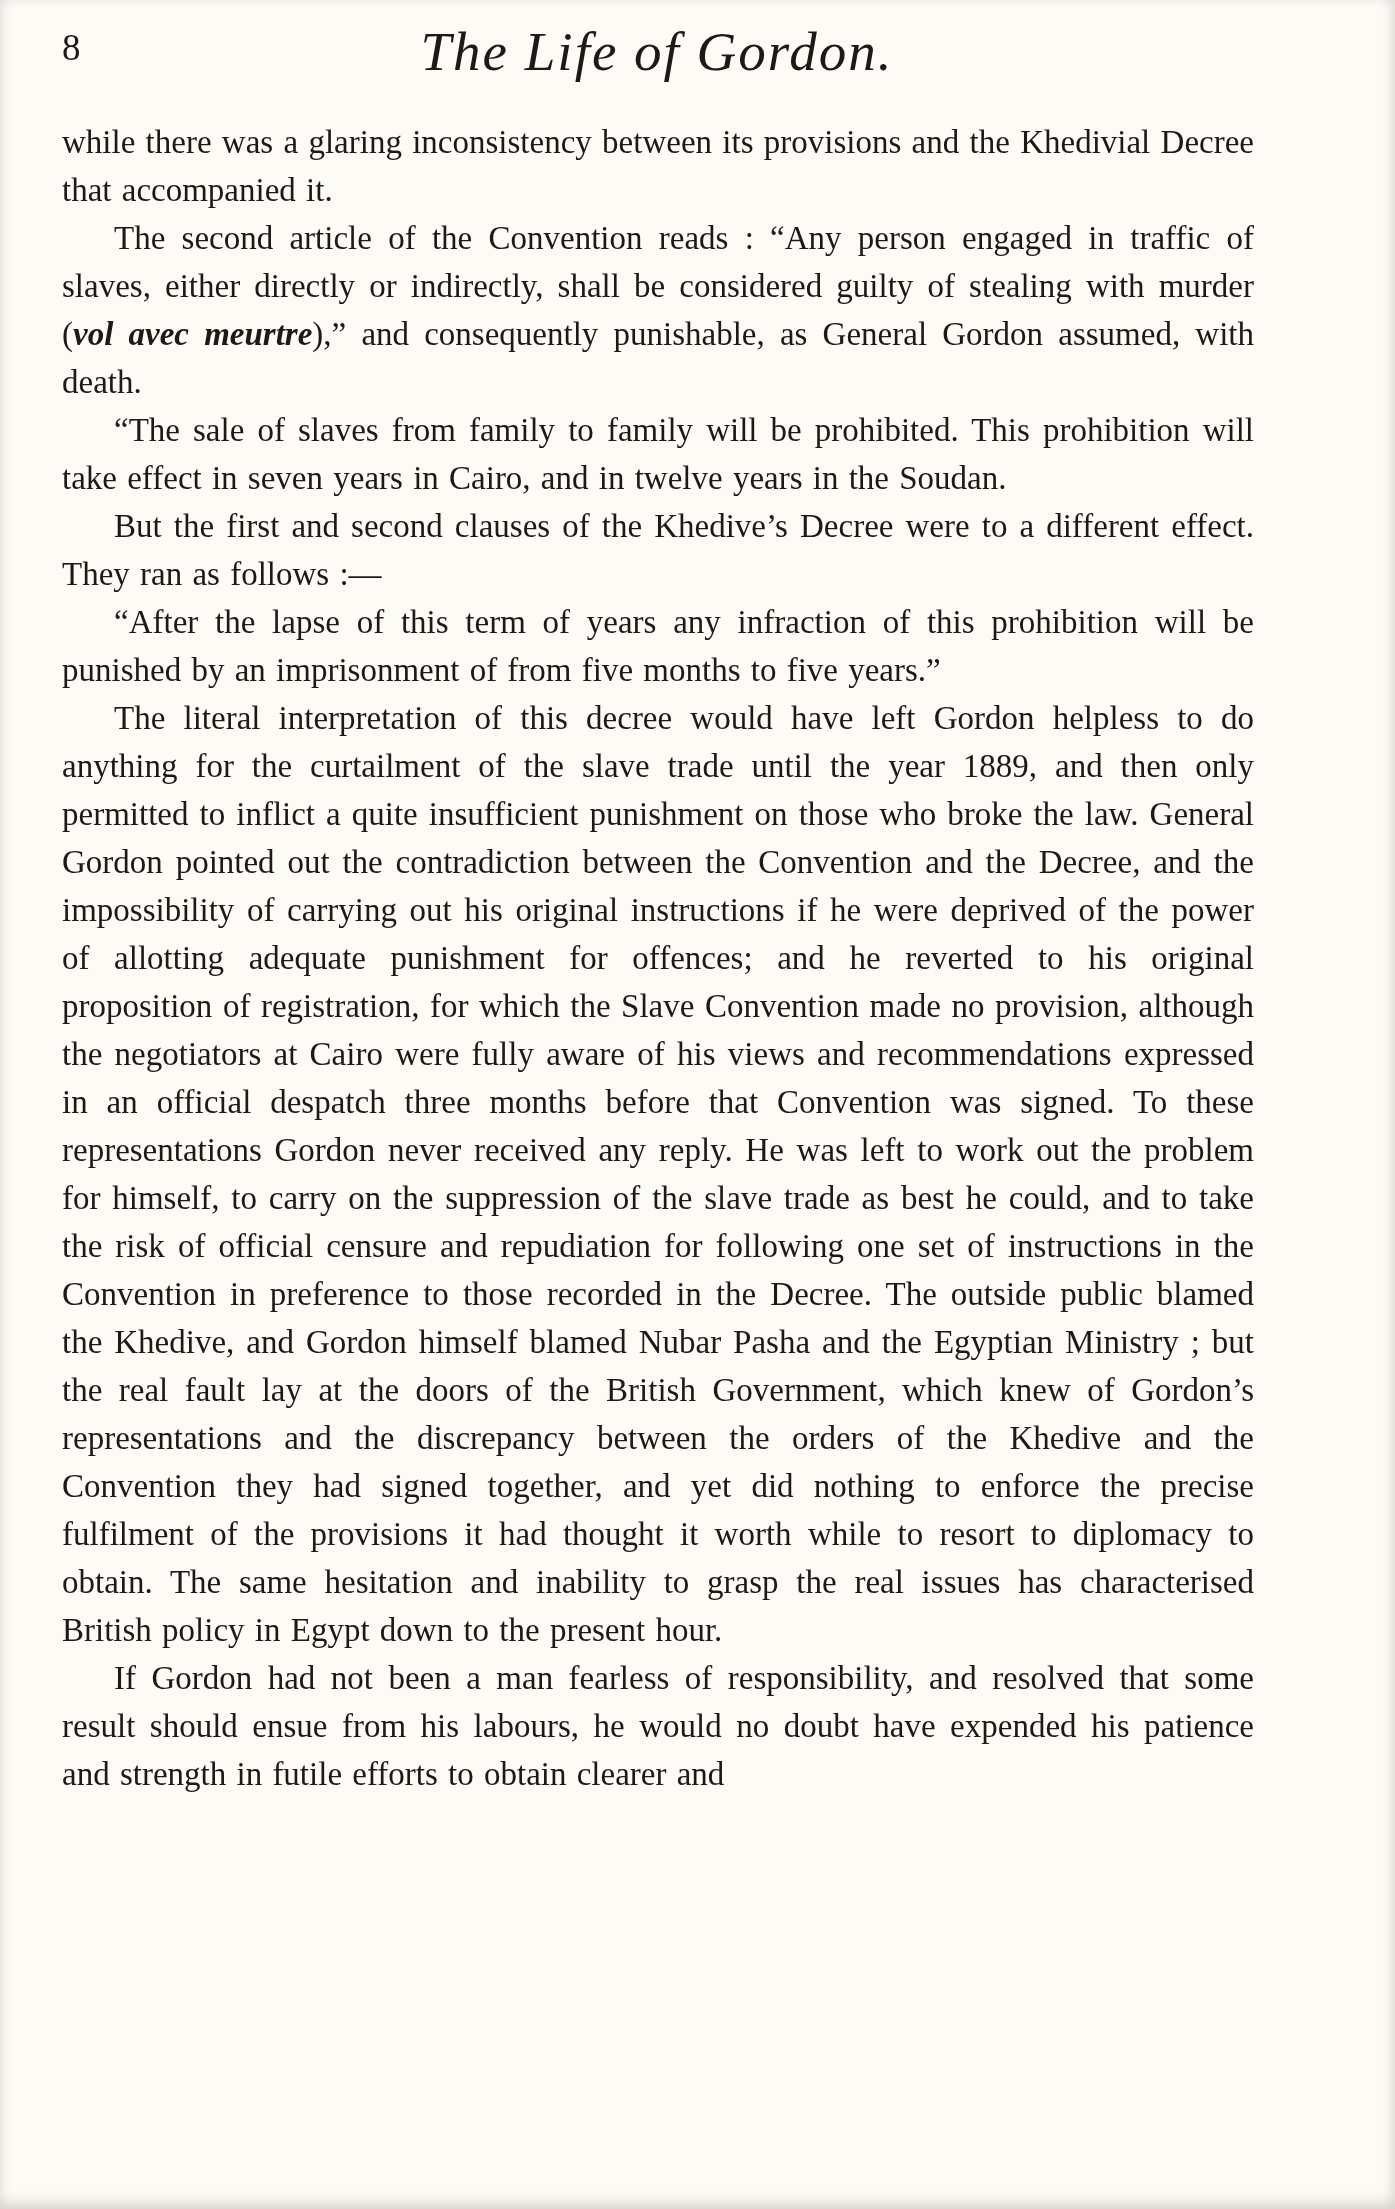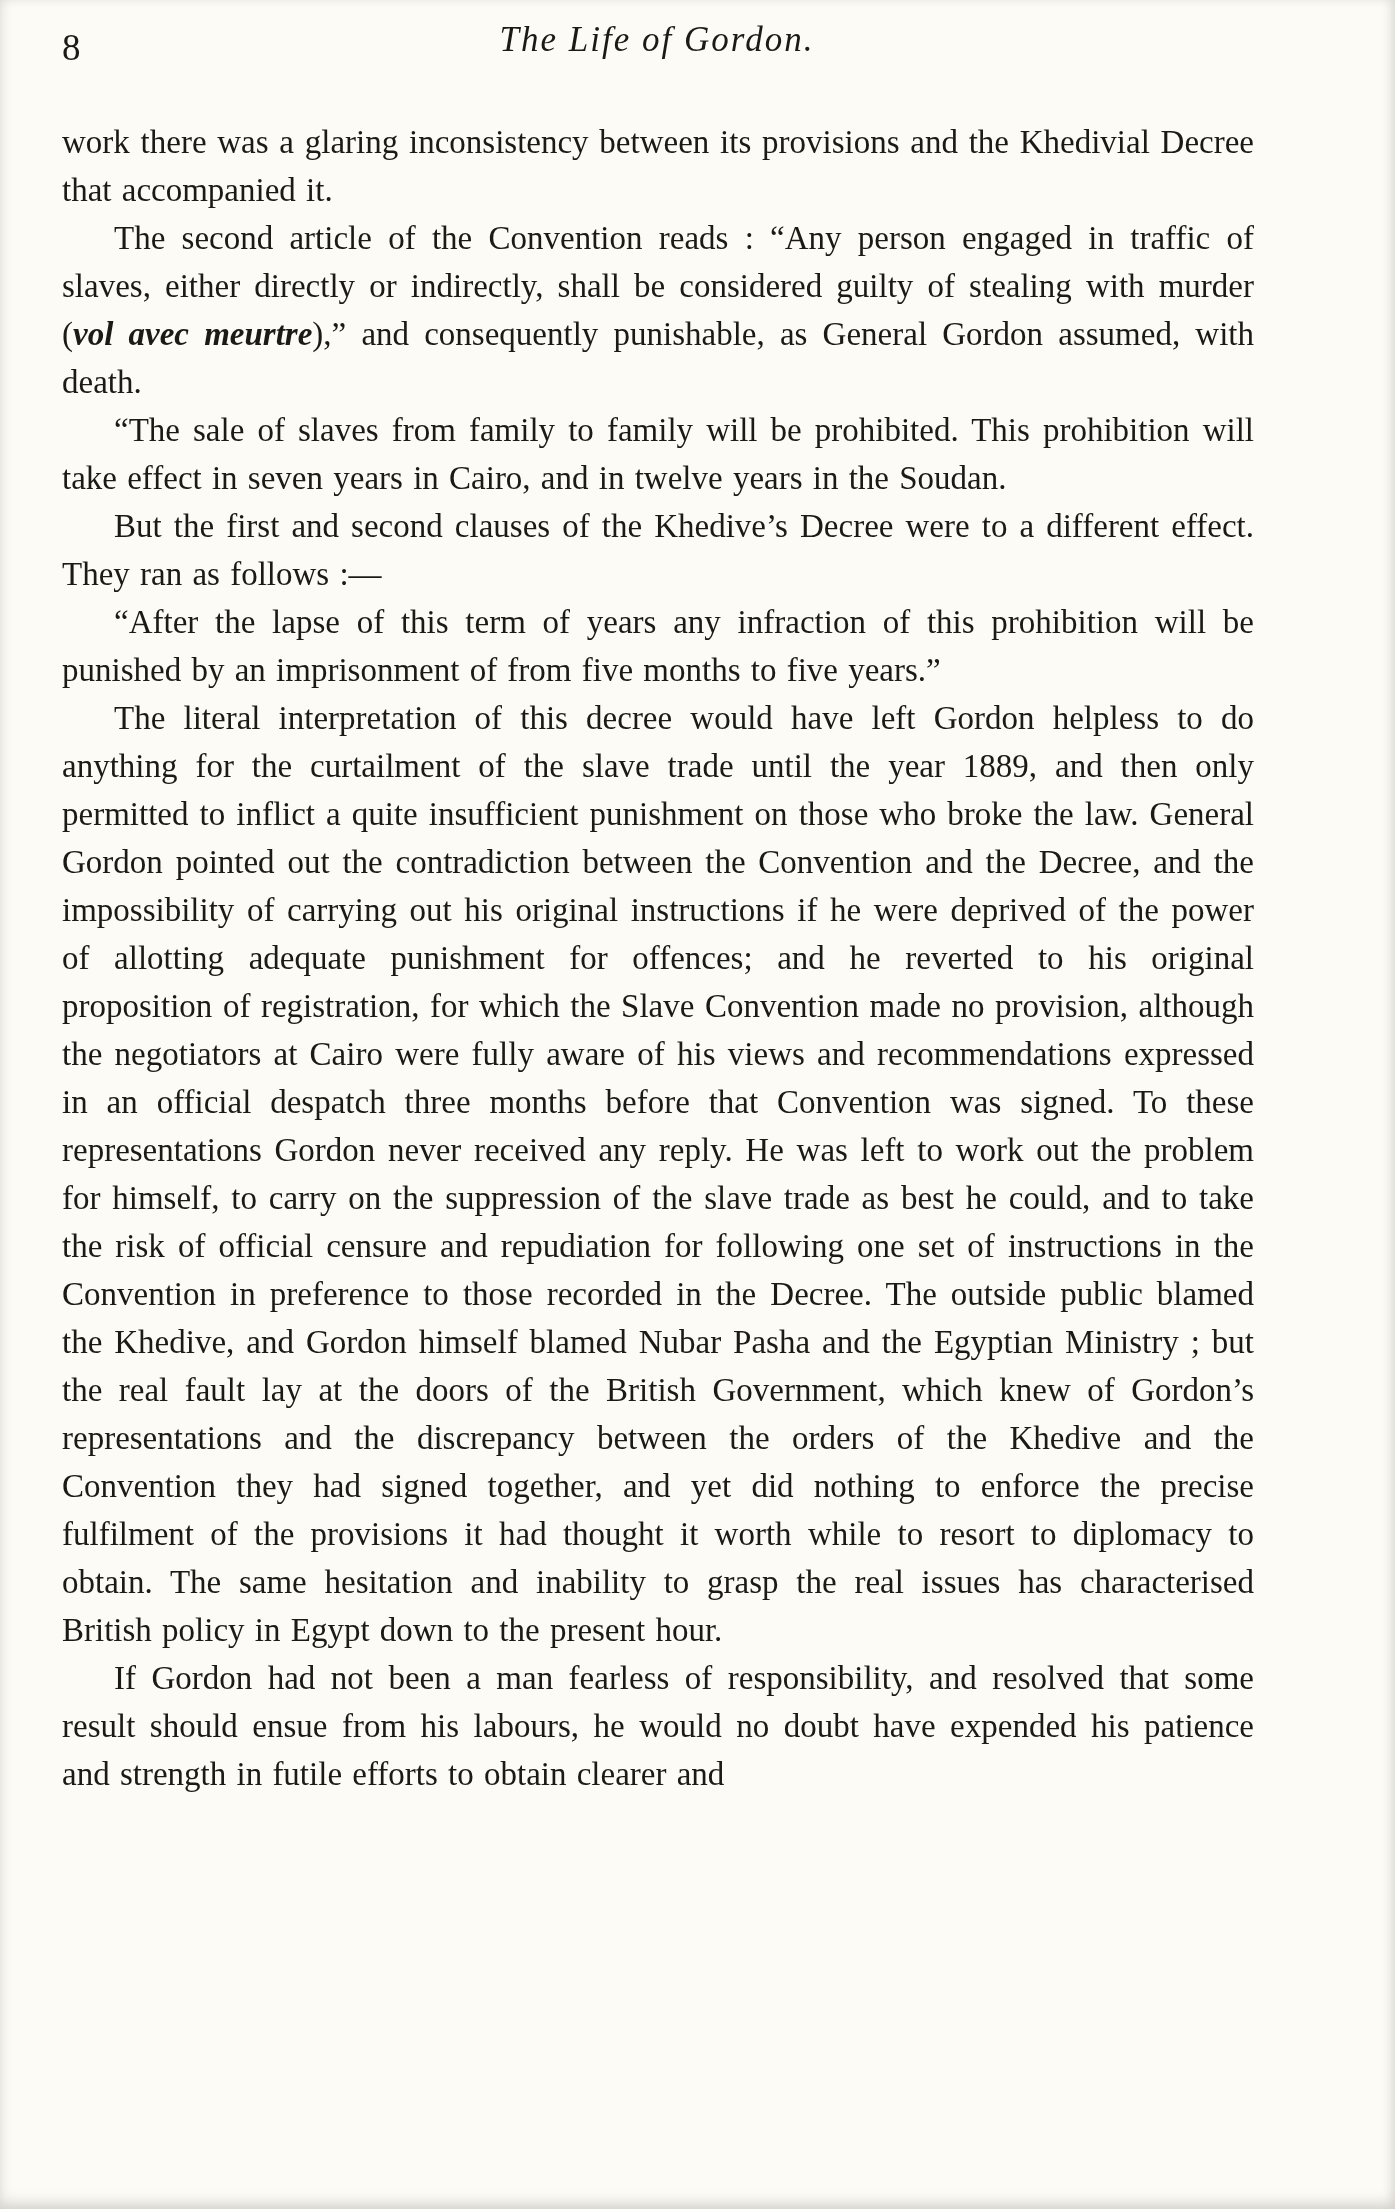--- a/index.html
+++ b/index.html
@@ -29,21 +29,21 @@
     top: 26px;
     font-size: 37px;
     letter-spacing: 1px;
   }
   .title {
     position: absolute;
     left: 62px;
     top: 20px;
     width: 1190px;
     text-align: center;
-    font-size: 35px;
+    font-size: 55px;
     font-style: italic;
     letter-spacing: 2px;
   }
   .body-block {
     margin-left: 62px;
     width: 1192px;
     font-size: 33px;
     line-height: 48px;
     text-align: justify;
     word-spacing: 2px;
@@ -62,21 +62,21 @@
 </style>
 </head>
 <body>
 
 <div class="page">
   <div class="header">
     <span class="pagenum">8</span>
     <span class="title">The Life of Gordon.</span>
   </div>
   <div class="body-block">
-      <p class="para"><span>work there was a glaring inconsistency between its provisions and the Khedivial Decree that accompanied it.</span></p>
+      <p class="para"><span>while there was a glaring inconsistency between its provisions and the Khedivial Decree that accompanied it.</span></p>
       <p class="para indent"><span>The second article of the Convention reads : “Any person engaged in traffic of slaves, either directly or indirectly, shall be considered guilty of stealing with murder (</span><span class="it">vol avec meurtre</span><span>),” and consequently punishable, as General Gordon assumed, with death.</span></p>
       <p class="para indent"><span>“The sale of slaves from family to family will be prohibited.  This prohibition will take effect in seven years in Cairo, and in twelve years in the Soudan.</span></p>
       <p class="para indent"><span>But the first and second clauses of the Khedive’s Decree were to a different effect.  They ran as follows :—</span></p>
       <p class="para indent"><span>“After the lapse of this term of years any infraction of this prohibition will be punished by an imprisonment of from five months to five years.”</span></p>
       <p class="para indent"><span>The literal interpretation of this decree would have left Gordon helpless to do anything for the curtailment of the slave trade until the year 1889, and then only permitted to inflict a quite insufficient punishment on those who broke the law.  General Gordon pointed out the contradiction between the Convention and the Decree, and the impossibility of carrying out his original instructions if he were deprived of the power of allotting adequate punishment for offences; and he reverted to his original proposition of registration, for which the Slave Convention made no provision, although the negotiators at Cairo were fully aware of his views and recommendations expressed in an official despatch three months before that Convention was signed.  To these representations Gordon never received any reply.  He was left to work out the problem for himself, to carry on the suppression of the slave trade as best he could, and to take the risk of official censure and repudiation for following one set of instructions in the Convention in preference to those recorded in the Decree.  The outside public blamed the Khedive, and Gordon himself blamed Nubar Pasha and the Egyptian Ministry ; but the real fault lay at the doors of the British Government, which knew of Gordon’s representations and the discrepancy between the orders of the Khedive and the Convention they had signed together, and yet did nothing to enforce the precise fulfilment of the provisions it had thought it worth while to resort to diplomacy to obtain.  The same hesitation and inability to grasp the real issues has characterised British policy in Egypt down to the present hour.</span></p>
       <p class="para indent"><span>If Gordon had not been a man fearless of responsibility, and resolved that some result should ensue from his labours, he would no doubt have expended his patience and strength in futile efforts to obtain clearer and</span></p>
     </div>
 </div>
 
 </body></html>

